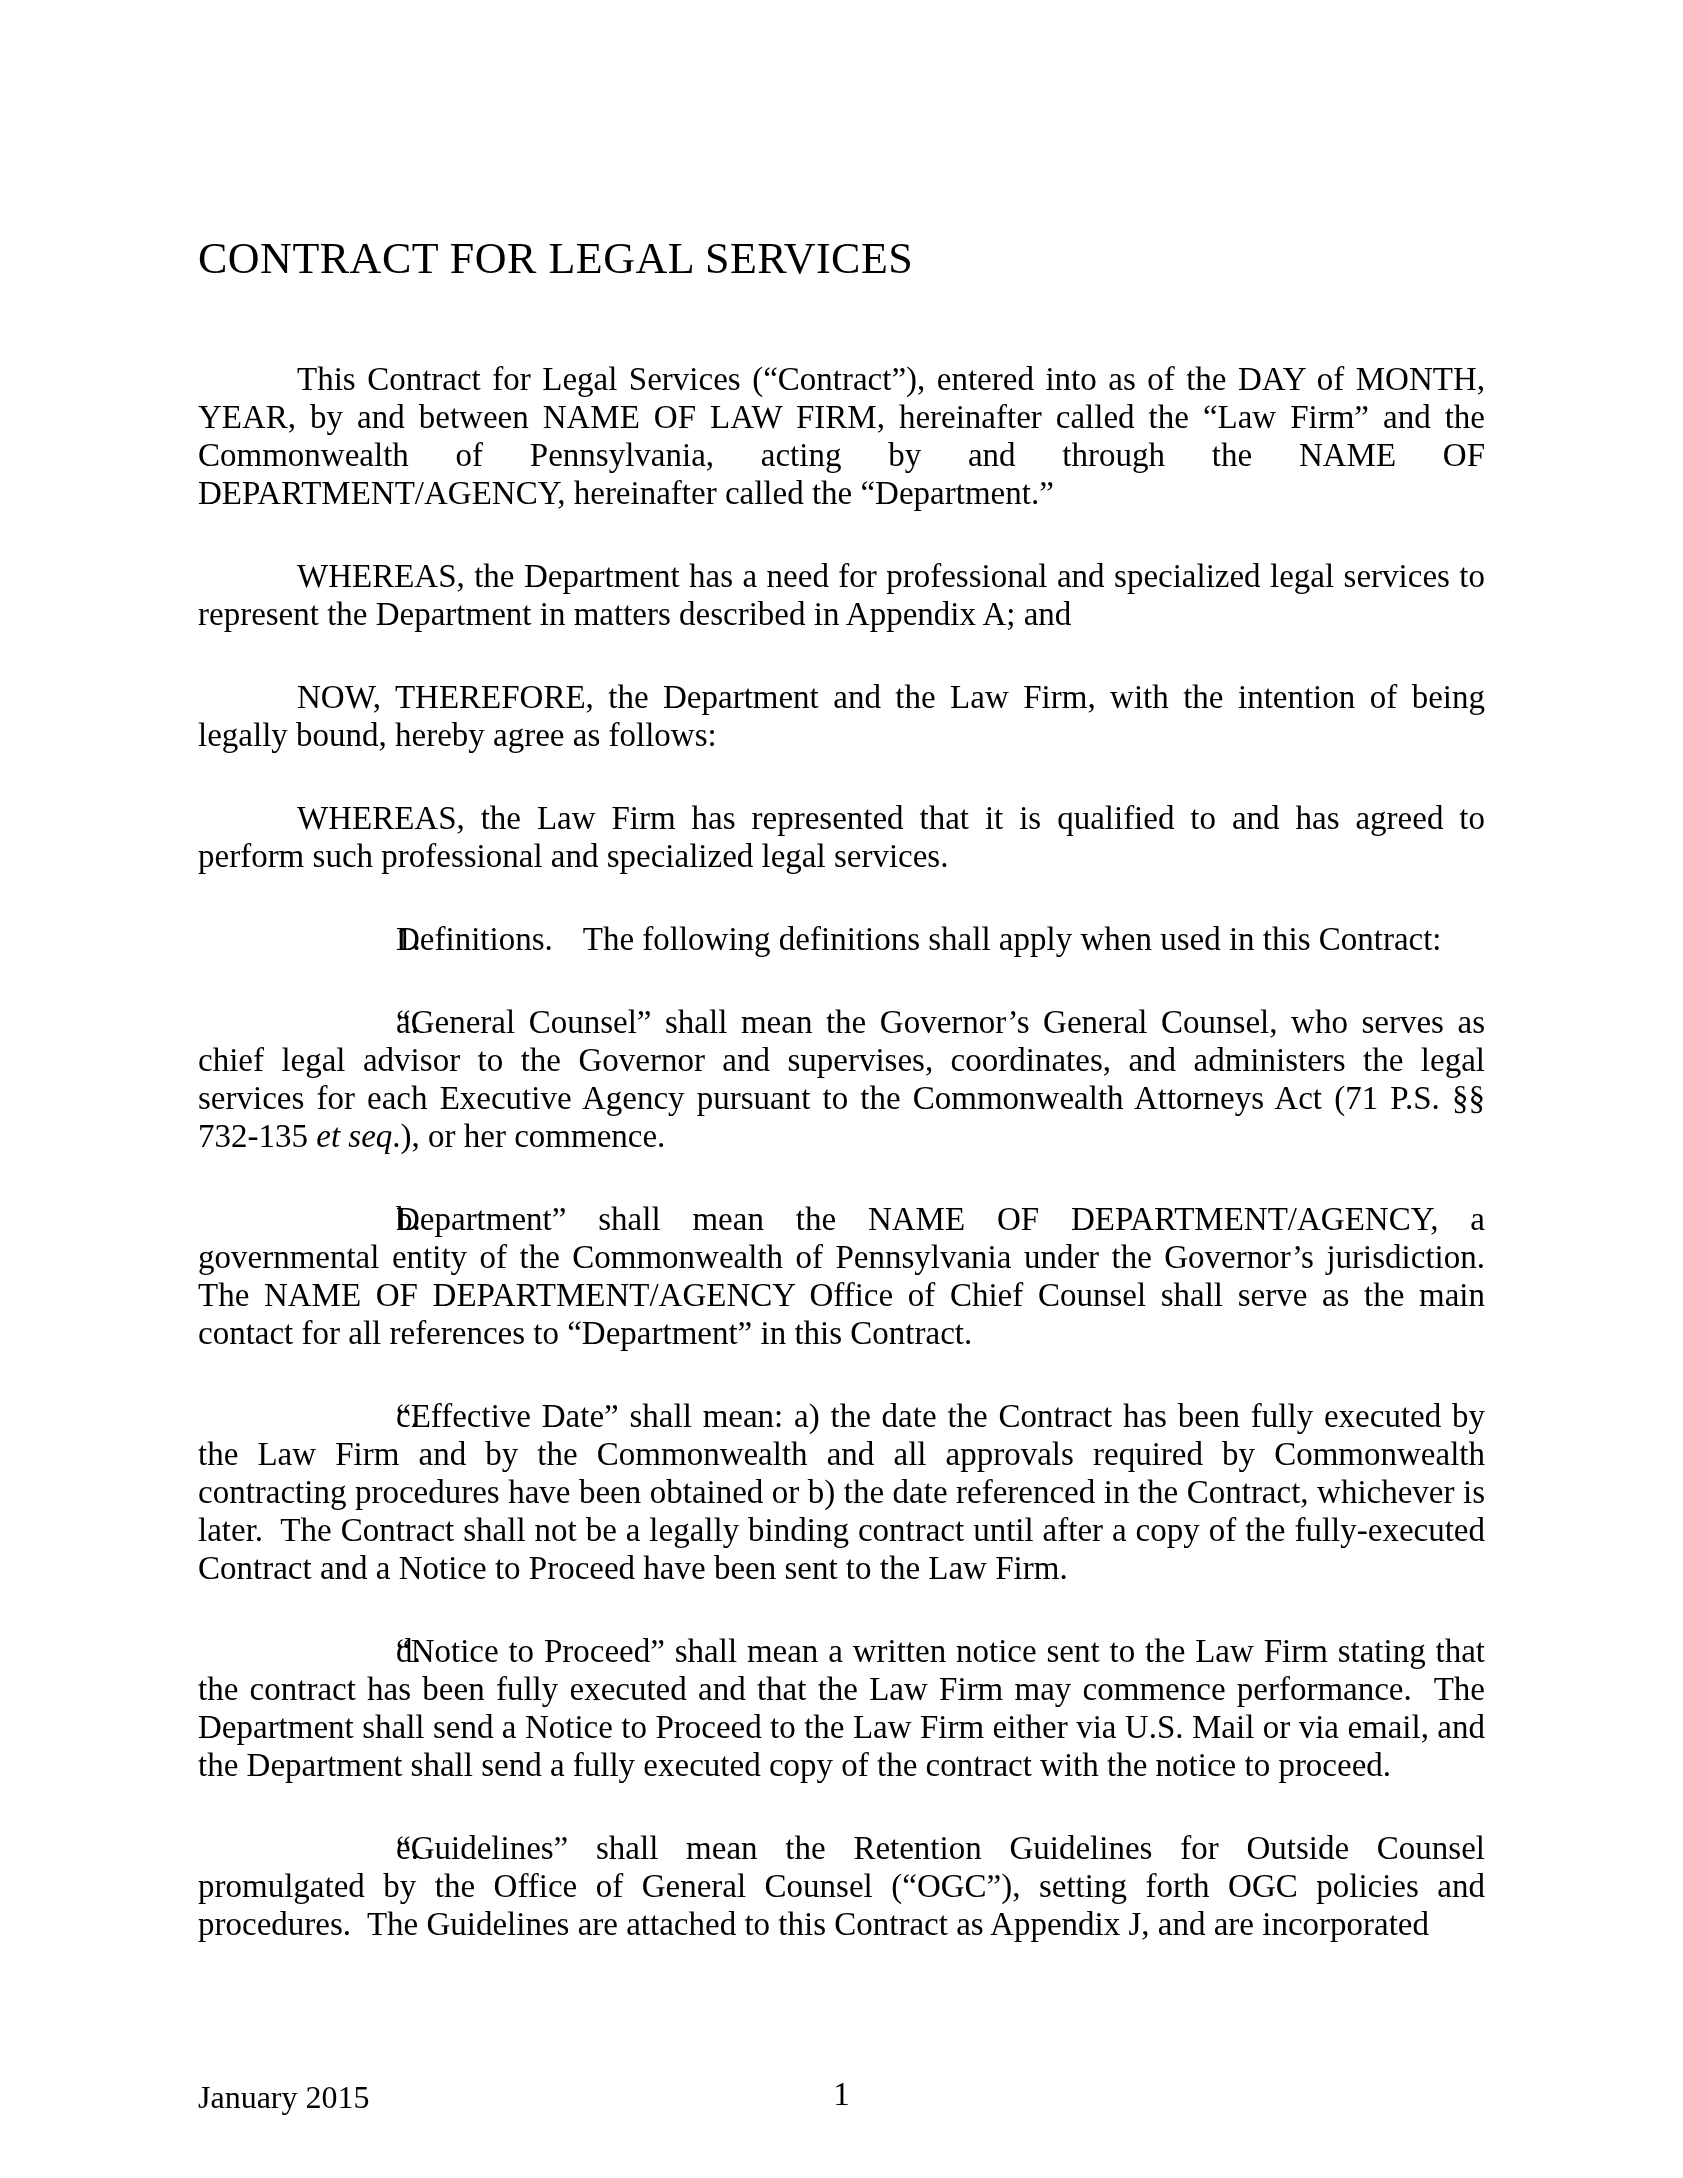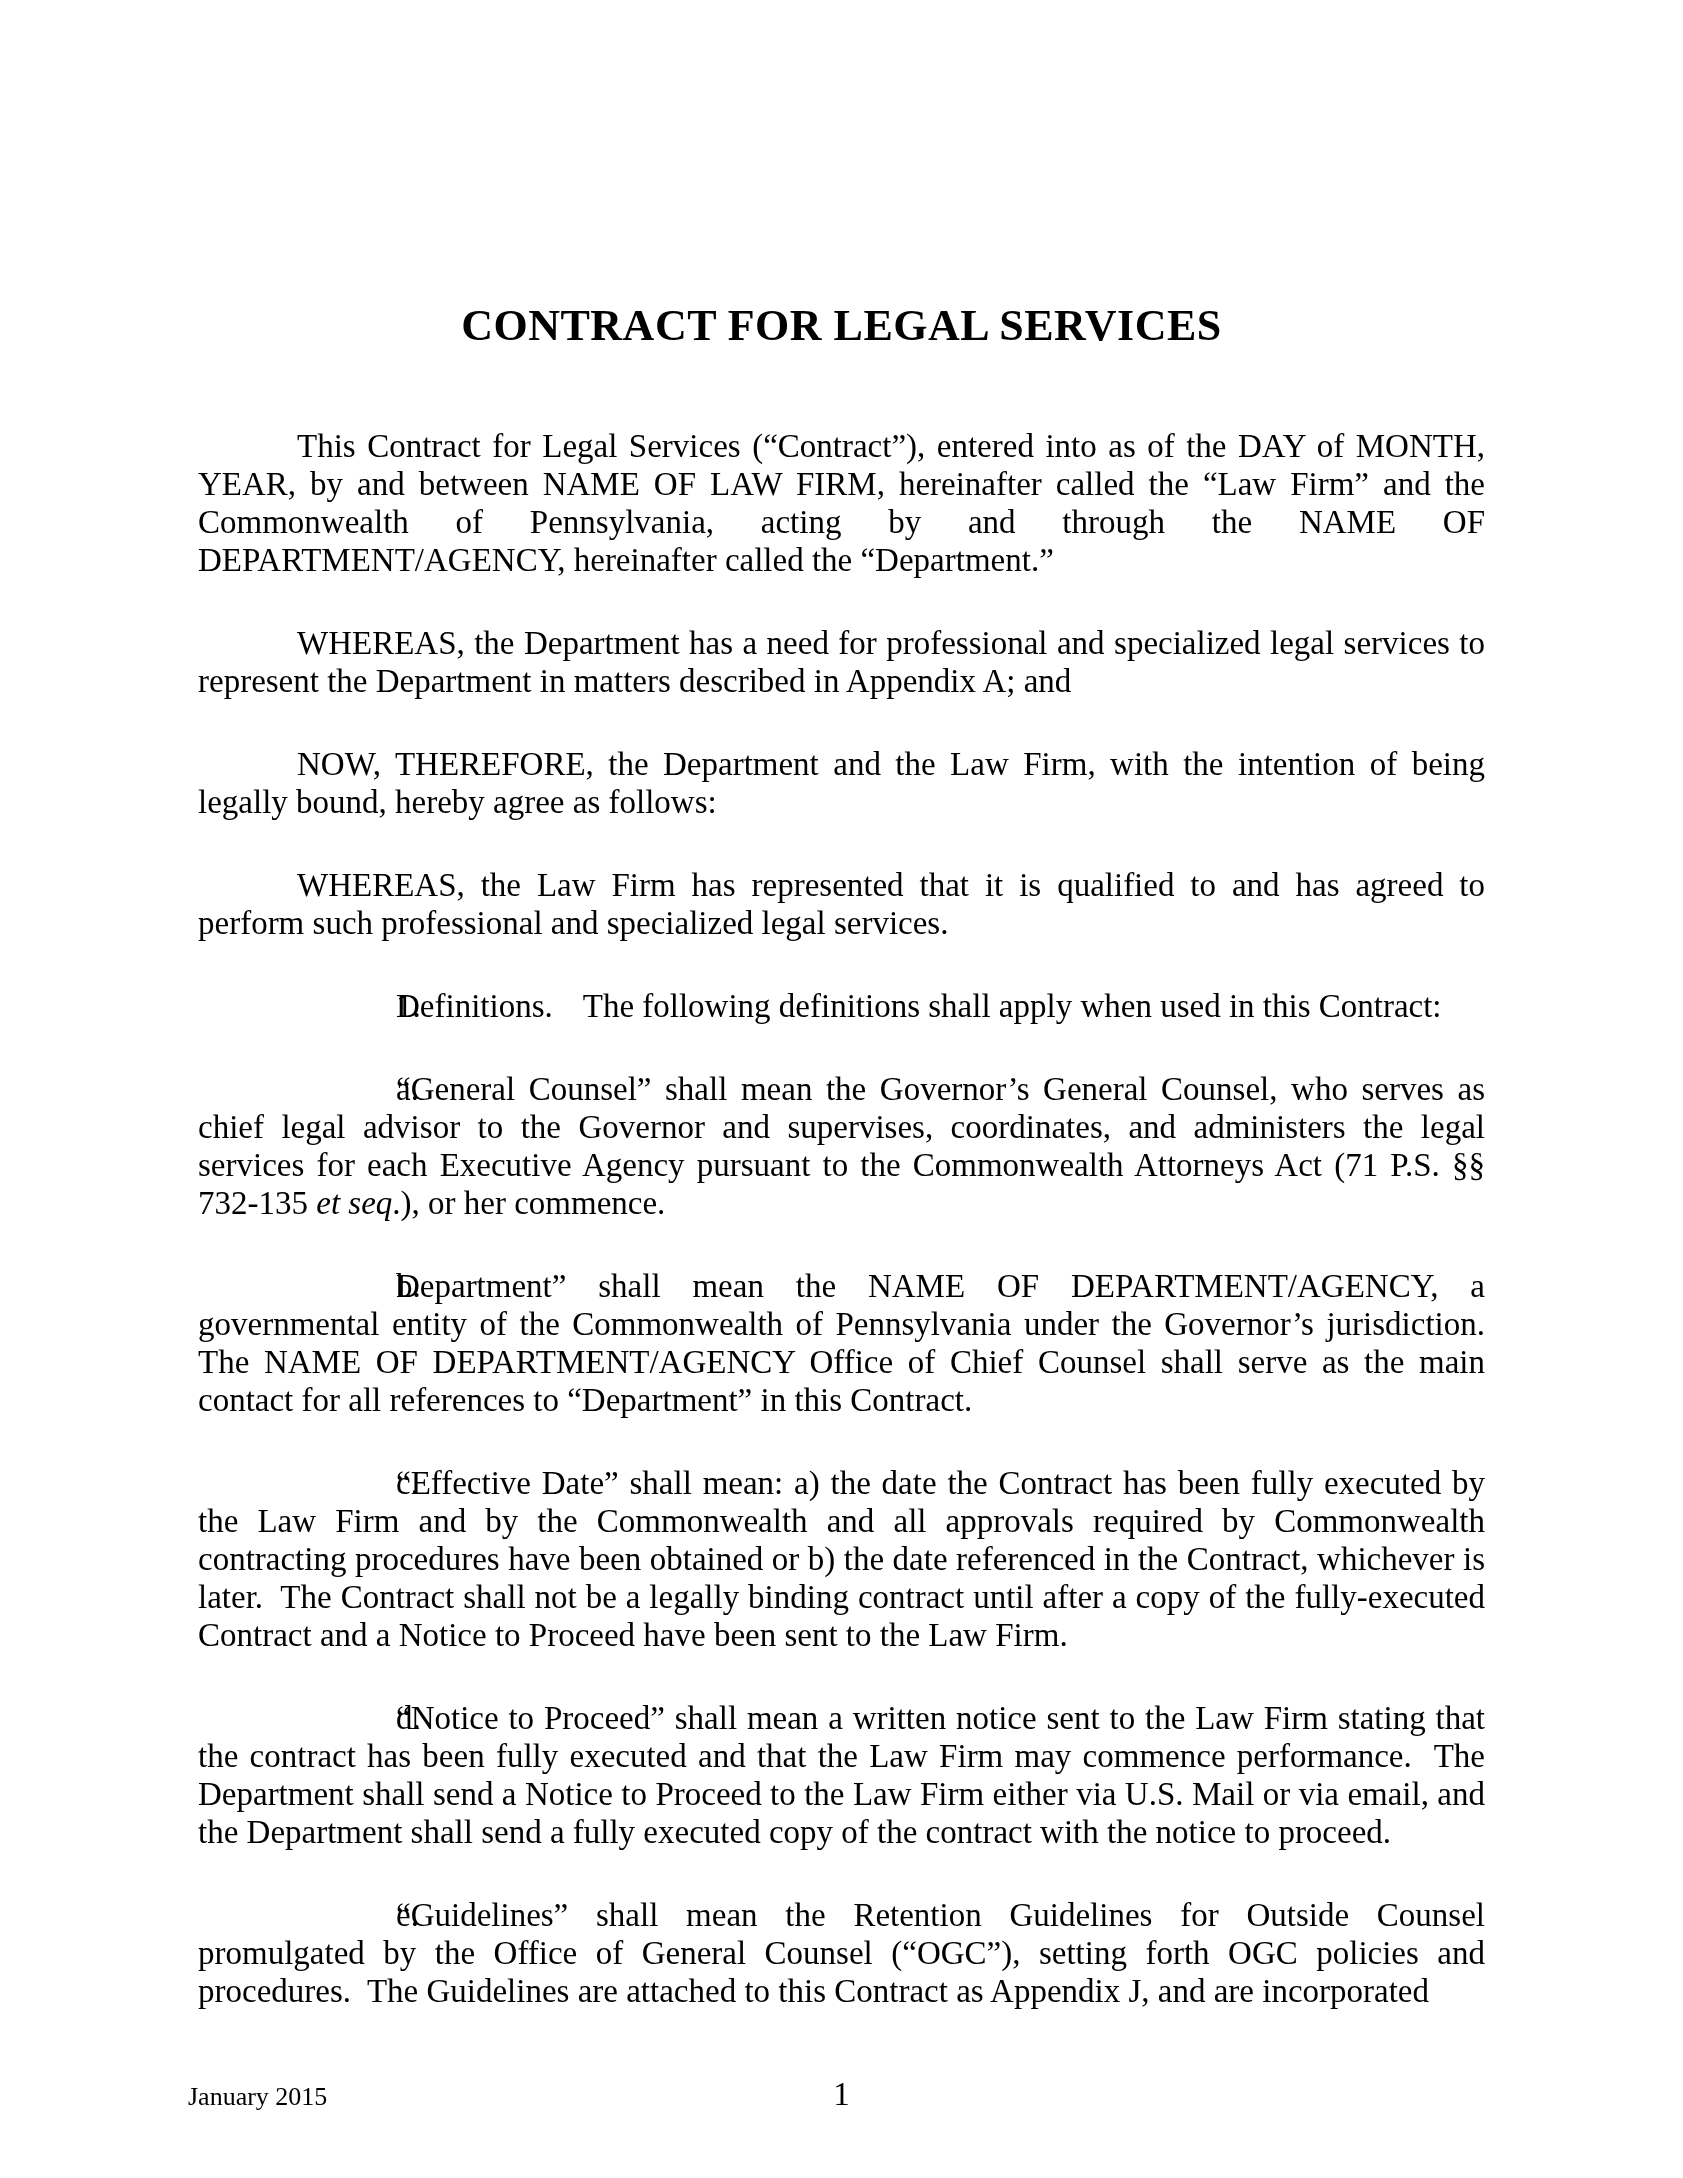--- a/index.html
+++ b/index.html
@@ -20,44 +20,43 @@
   .docnum-row { text-align: right; white-space: nowrap; }
   .docnum-blank {
     display: inline-block;
     width: 203px;
     height: 33px;
     margin-left: 10px;
     border-bottom: 4px solid #000;
     vertical-align: baseline;
   }
   .doc-title {
-    margin-top: 108px;
+    margin-top: 41px;
     font-size: 44px;
     line-height: 50px;
-    font-weight: bold;
-    text-align: center;
+    font-weight: normal;
     letter-spacing: 0.5px;
     font-family: inherit;
   }
   .body-text { margin-top: 76px; }
   p.para {
     text-align: justify;
     text-indent: 99px;
     margin: 0 0 45px 0;
   }
   .marker { display: inline-block; width: 99px; }
   .tab { display: inline-block; width: 30px; }
   .b { font-weight: normal; }
   .i { font-style: italic; margin-top: 35px; }
   .u { }
   .footer-date {
     position: absolute;
-    left: 188px;
+    left: 198px;
     top: 2082px;
-    font-size: 26px;
+    font-size: 32px;
     line-height: 30px;
   }
   .footer-page {
     position: absolute;
     left: 0;
     top: 2075px;
     width: 100%;
     text-align: center;
     font-size: 33px;
     line-height: 38px;

